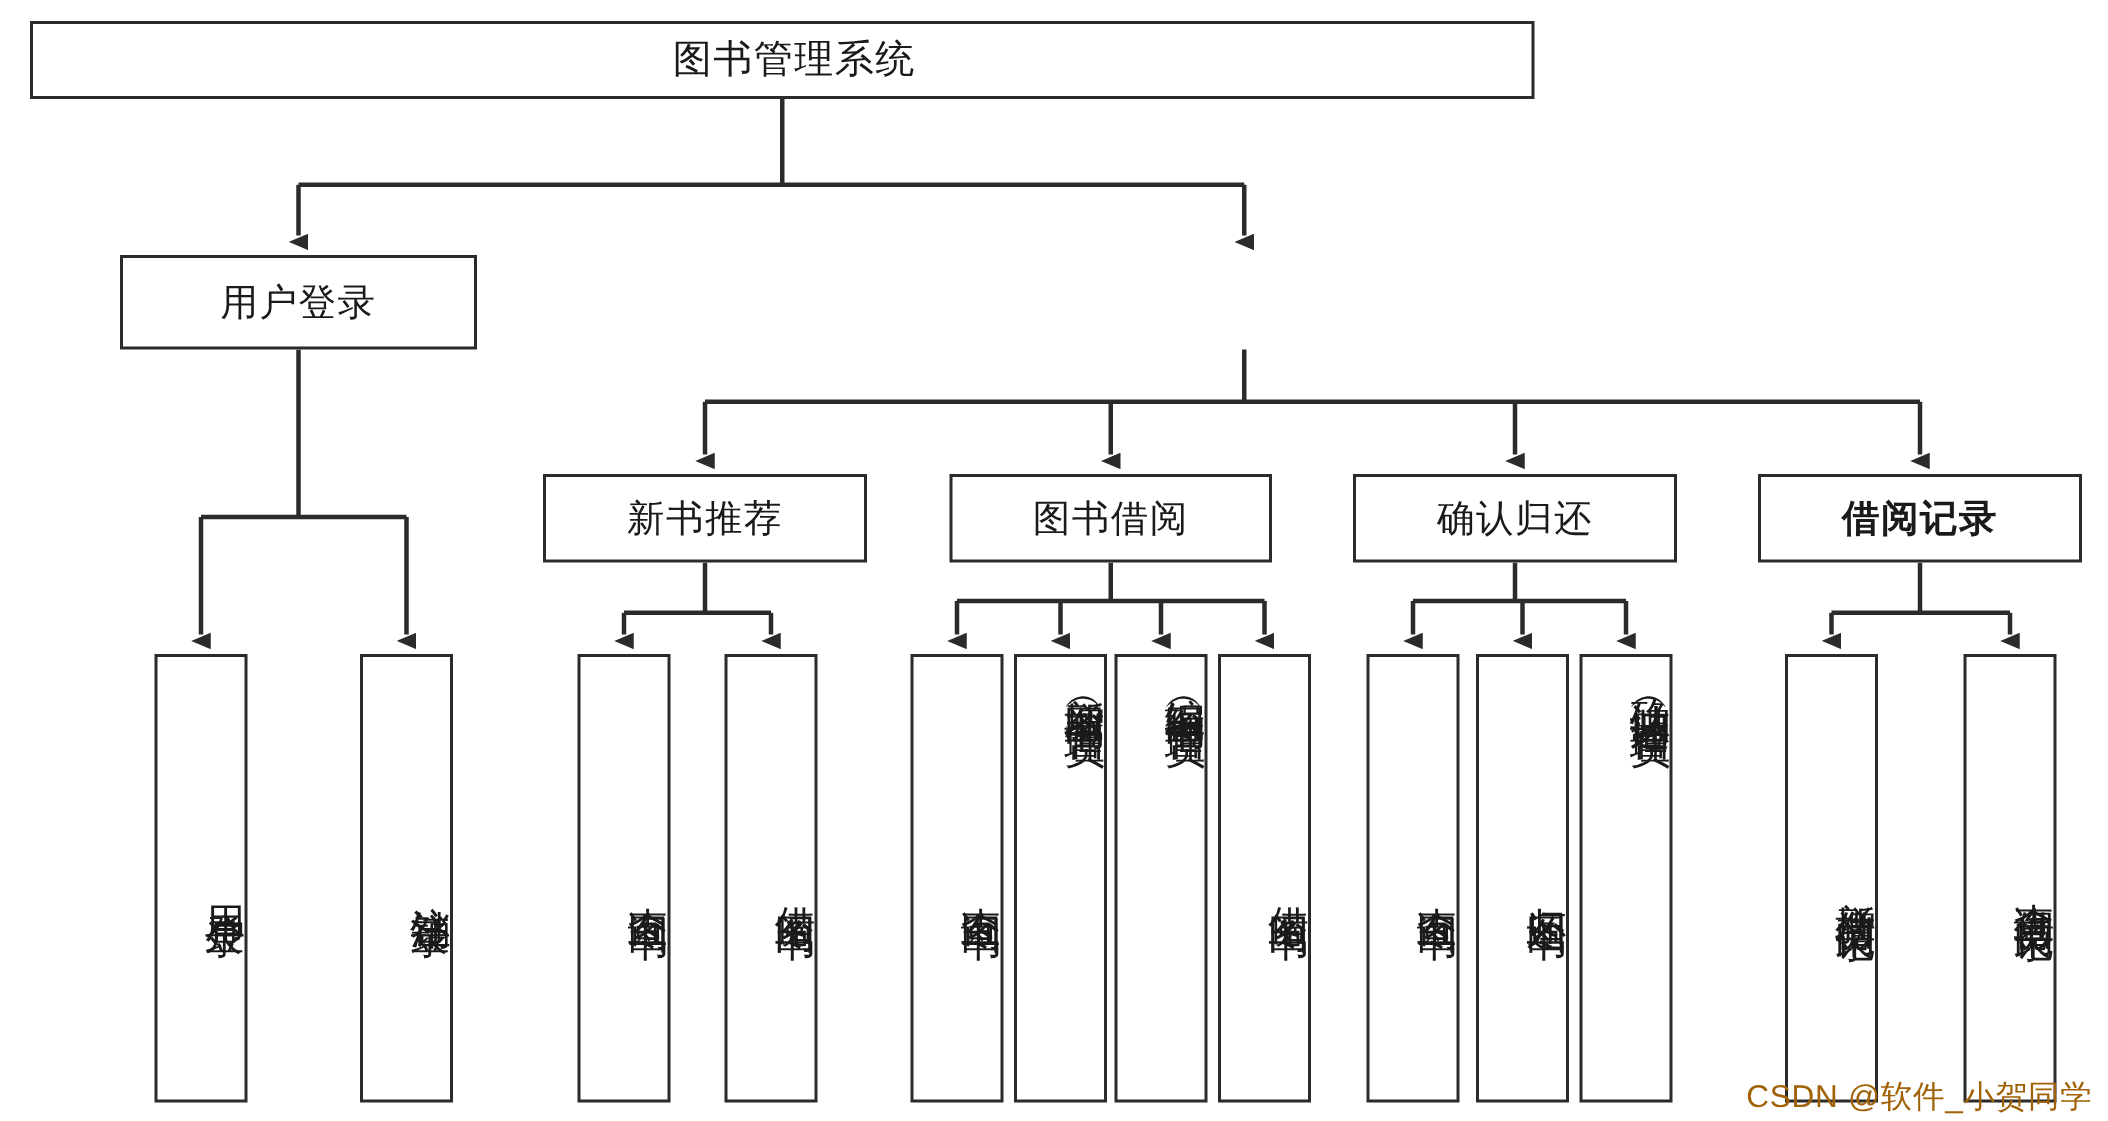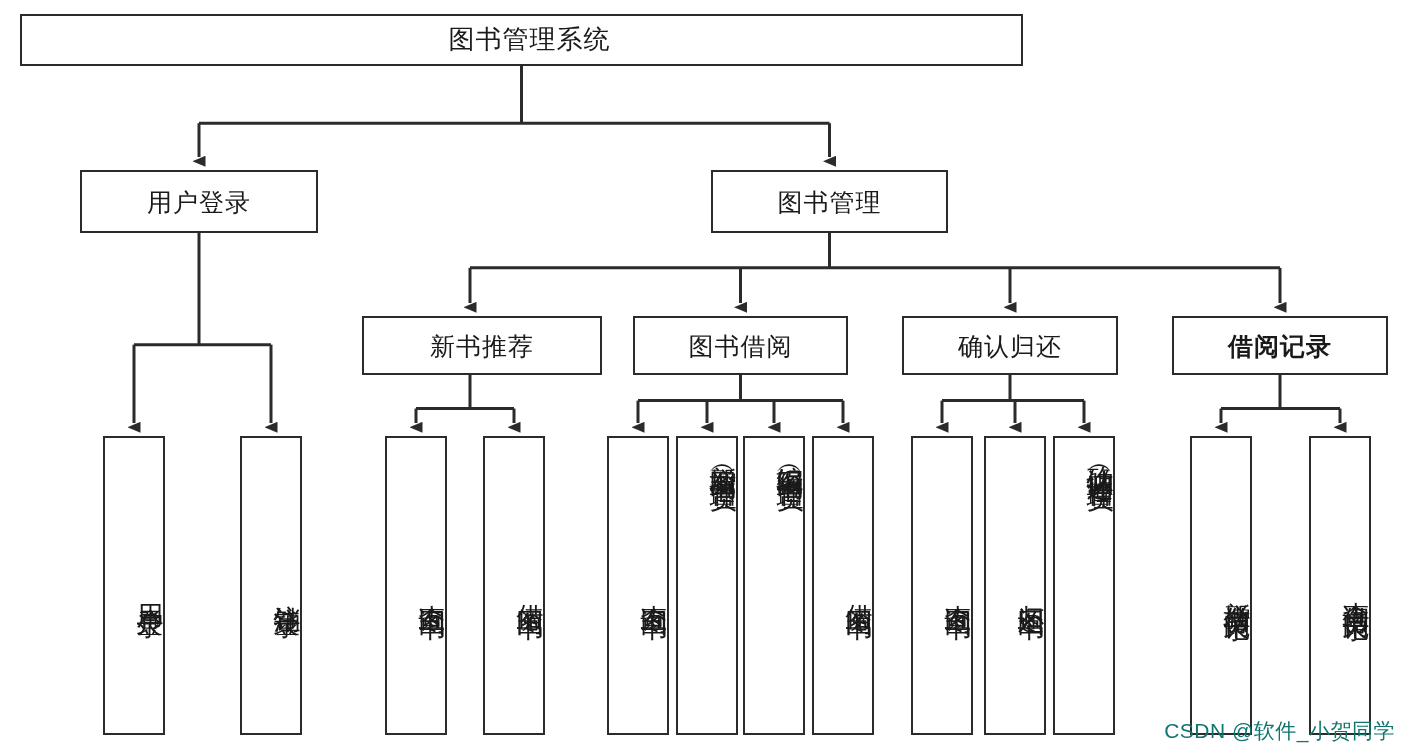--- a/index.html
+++ b/index.html
@@ -64,21 +64,21 @@
   }
   .node.vert.mid > .vlabel {
     margin-top: auto;
     margin-bottom: auto;
   }
   .watermark {
     position: absolute;
     right: 10px;
     bottom: 2px;
     font-size: 21px;
-    color: #0f766e;
+    color: #a16207;
     white-space: nowrap;
     letter-spacing: 0.5px;
     font-family: "Liberation Sans", "DejaVu Sans", sans-serif;
   }
 </style>
 </head>
 <body>
 
 <div id="canvas">
 
@@ -125,25 +125,22 @@
       </g>
   </svg>
 
   <div class="node root horiz" id="node-root" style="left: 20px; top: 14px; width: 1003px; height: 52px; padding-left: 16px;">
     <span>图书管理系统</span>
   </div>
 
   <div class="node horiz" id="node-user-login" style="left: 80px; top: 170px; width: 238px; height: 63px;">
     <span>用户登录</span>
   </div>
-  <div class="node horiz" id="node-book-manage" style="left: 711px; top: 170px; width: 237px; height: 63px;">
-    <span>图书管理</span>
-  </div>
 
-  <div class="node horiz" id="node-new-book-rec" style="left: 362px; top: 316px; width: 240px; height: 59px;">
+  <div class="node horiz" id="node-new-book-rec" style="left: 362px; top: 316px; width: 216px; height: 59px;">
     <span>新书推荐</span>
   </div>
   <div class="node horiz" id="node-book-borrow" style="left: 633px; top: 316px; width: 215px; height: 59px;">
     <span>图书借阅</span>
   </div>
   <div class="node horiz" id="node-current-borrow" style="left: 902px; top: 316px; width: 216px; height: 59px;">
     <span>确认归还</span>
   </div>
   <div class="node horiz" id="node-borrow-record" style="left: 1172px; top: 316px; width: 216px; height: 59px; font-weight: bold;">
     <span>借阅记录</span>

